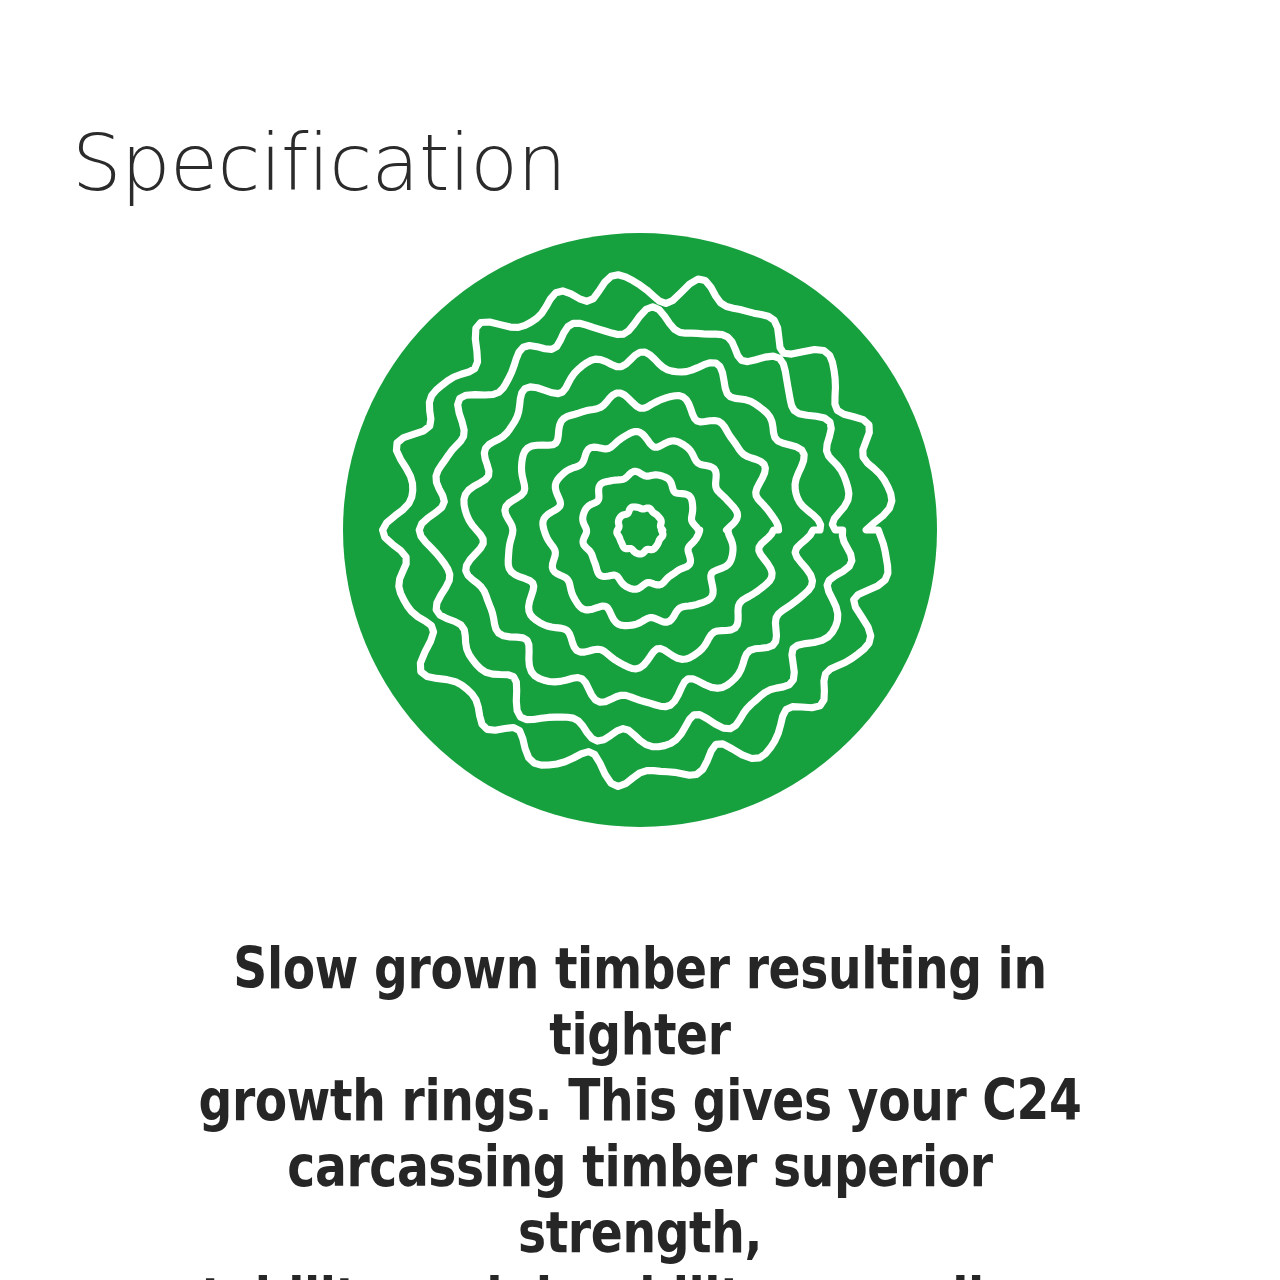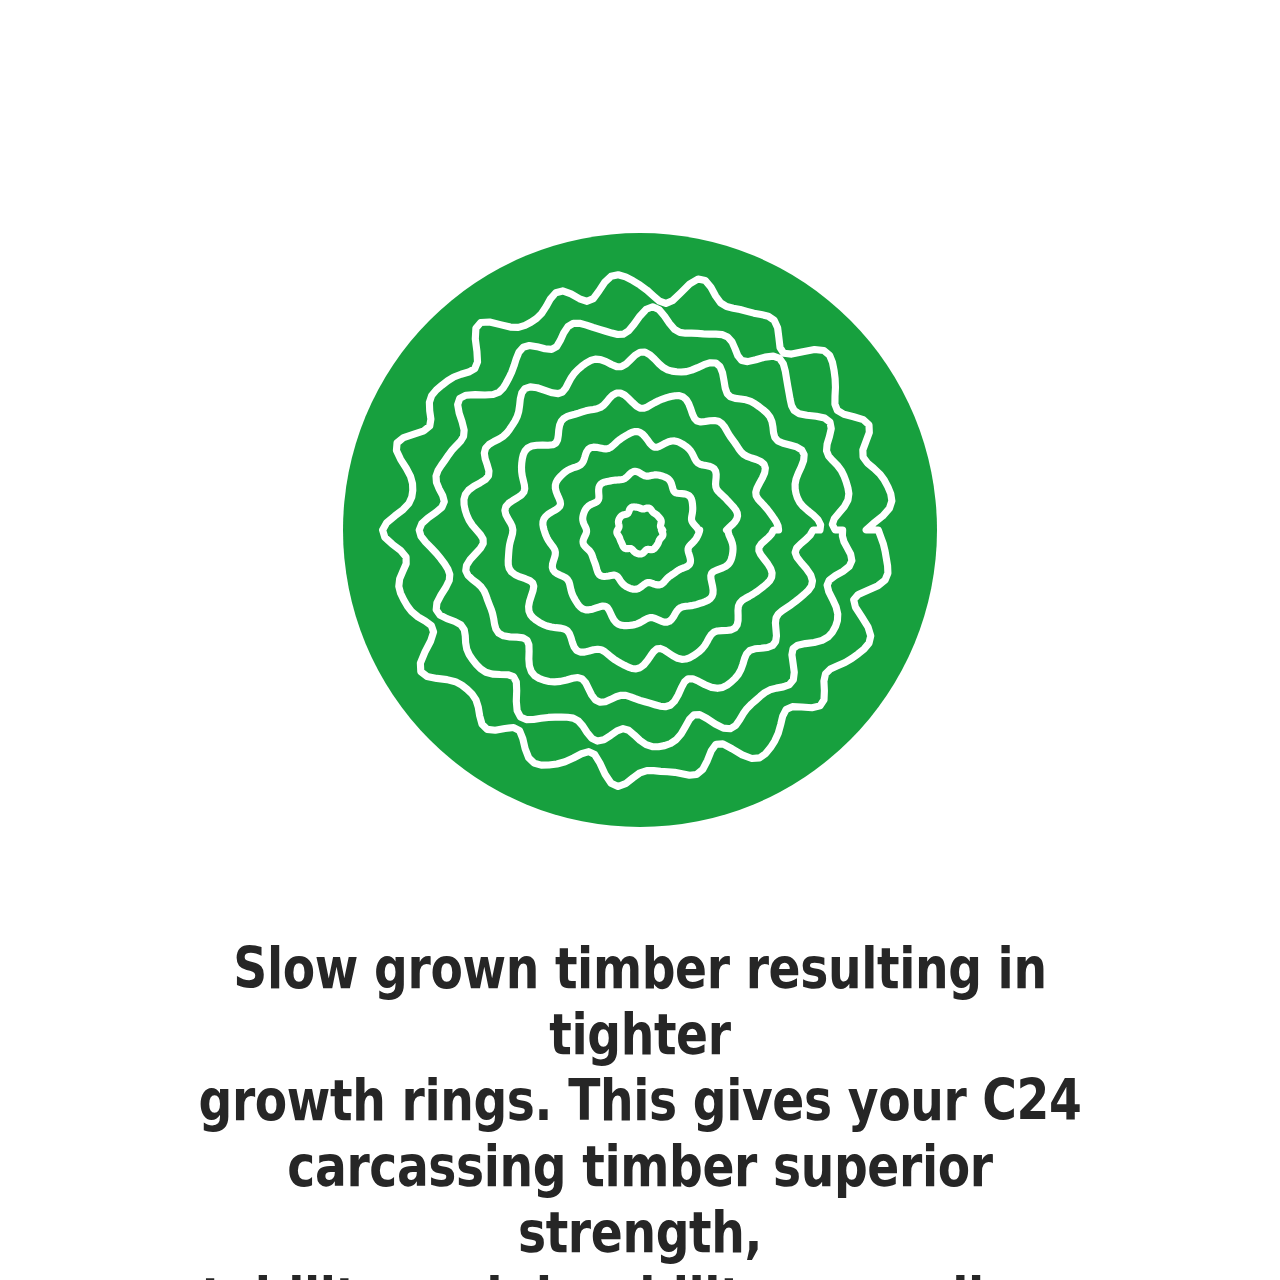--- a/index.html
+++ b/index.html
@@ -73,20 +73,21 @@
     display: block;
     transform: scaleX(0.92);
     transform-origin: center center;
   }
 </style>
 </head>
 <body>
 
 <div class="page">
 
+  <h1 class="page-title">Specification</h1>
 
   <div class="figure-wrap">
     <svg class="ring-svg" viewBox="0 0 600 600" aria-hidden="true">
       <circle id="disc" cx="300" cy="300" r="297" fill="#17a03e"></circle>
       <g id="rings" fill="none" stroke-linecap="round" stroke-linejoin="round">
           <path d="M321.36 300.00L321.59 300.62L321.88 301.26L322.20 301.92L322.51 302.60L322.76 303.29L322.91 303.98L322.94 304.67L322.82 305.33L322.57 305.96L322.21 306.55L321.76 307.11L321.27 307.63L320.78 308.13L320.32 308.63L319.90 309.13L319.55 309.66L319.27 310.22L319.03 310.80L318.82 311.40L318.61 312.02L318.39 312.63L318.13 313.24L317.84 313.83L317.52 314.40L317.16 314.95L316.79 315.49L316.40 316.02L316.01 316.55L315.61 317.09L315.19 317.62L314.75 318.13L314.27 318.60L313.74 319.00L313.15 319.33L312.50 319.55L311.80 319.66L311.06 319.68L310.30 319.62L309.55 319.52L308.82 319.42L308.14 319.35L307.51 319.38L306.93 319.51L306.39 319.77L305.89 320.15L305.40 320.64L304.91 321.21L304.40 321.80L303.85 322.38L303.28 322.90L302.66 323.34L302.02 323.67L301.36 323.89L300.68 324.00L300.00 324.03L299.32 323.98L298.64 323.87L297.97 323.71L297.32 323.51L296.67 323.27L296.04 322.97L295.44 322.62L294.86 322.20L294.32 321.72L293.81 321.19L293.33 320.64L292.86 320.10L292.41 319.60L291.94 319.17L291.44 318.83L290.89 318.61L290.28 318.51L289.61 318.49L288.87 318.54L288.09 318.62L287.29 318.68L286.50 318.67L285.74 318.58L285.05 318.37L284.44 318.04L283.92 317.60L283.49 317.07L283.14 316.47L282.84 315.83L282.58 315.17L282.33 314.52L282.08 313.89L281.81 313.28L281.54 312.69L281.25 312.11L280.97 311.53L280.70 310.95L280.46 310.36L280.23 309.77L280.02 309.17L279.82 308.57L279.61 307.98L279.36 307.40L279.08 306.83L278.75 306.27L278.38 305.71L277.99 305.14L277.61 304.56L277.27 303.95L277.01 303.32L276.86 302.67L276.84 302.00L276.95 301.32L277.17 300.66L277.49 300.00L277.86 299.36L278.24 298.75L278.58 298.15L278.84 297.56L279.01 296.97L279.07 296.36L279.03 295.73L278.92 295.07L278.77 294.39L278.62 293.69L278.50 292.98L278.43 292.27L278.44 291.56L278.53 290.88L278.69 290.22L278.92 289.58L279.20 288.97L279.51 288.37L279.86 287.80L280.24 287.24L280.66 286.71L281.13 286.22L281.65 285.78L282.23 285.39L282.87 285.08L283.56 284.83L284.28 284.65L285.02 284.50L285.73 284.37L286.40 284.22L287.00 284.02L287.51 283.72L287.94 283.32L288.30 282.81L288.60 282.18L288.88 281.46L289.15 280.70L289.46 279.92L289.82 279.18L290.24 278.52L290.73 277.96L291.29 277.53L291.91 277.22L292.58 277.04L293.27 276.95L293.97 276.94L294.67 276.97L295.37 277.04L296.06 277.13L296.74 277.24L297.41 277.36L298.08 277.50L298.73 277.68L299.37 277.89L300.00 278.13L300.61 278.38L301.22 278.62L301.81 278.82L302.40 278.96L303.00 279.02L303.62 278.99L304.26 278.87L304.93 278.68L305.63 278.46L306.36 278.24L307.09 278.06L307.82 277.97L308.52 278.00L309.18 278.17L309.78 278.48L310.32 278.90L310.81 279.42L311.24 279.99L311.65 280.58L312.05 281.16L312.45 281.69L312.89 282.17L313.36 282.59L313.86 282.96L314.39 283.31L314.94 283.64L315.50 283.97L316.04 284.34L316.55 284.73L317.04 285.16L317.50 285.61L317.95 286.09L318.38 286.58L318.81 287.08L319.24 287.57L319.67 288.08L320.08 288.60L320.47 289.15L320.80 289.72L321.05 290.34L321.21 290.99L321.26 291.68L321.21 292.39L321.08 293.12L320.90 293.83L320.70 294.53L320.54 295.20L320.45 295.83L320.47 296.44L320.62 297.02L320.89 297.59L321.27 298.16L321.73 298.75L322.22 299.36L322.69 300.00Z" stroke="#ffffff" stroke-width="7.14" fill="none"></path>
           <path d="M359.71 300.00L359.32 301.70L358.75 303.38L358.06 305.01L357.29 306.61L356.42 308.15L355.43 309.64L354.31 311.06L353.06 312.40L351.75 313.67L350.47 314.89L349.35 316.12L348.53 317.40L348.09 318.82L348.07 320.42L348.43 322.23L349.04 324.23L349.72 326.36L350.27 328.53L350.51 330.61L350.31 332.50L349.64 334.11L348.50 335.42L347.02 336.44L345.32 337.24L343.54 337.92L341.81 338.56L340.19 339.26L338.72 340.04L337.36 340.91L336.07 341.83L334.80 342.77L333.52 343.68L332.22 344.56L330.91 345.43L329.62 346.32L328.38 347.31L327.21 348.42L326.07 349.66L324.94 350.98L323.76 352.29L322.48 353.46L321.05 354.34L319.47 354.84L317.76 354.92L315.96 354.61L314.13 354.04L312.35 353.37L310.65 352.81L309.05 352.53L307.53 352.66L306.07 353.21L304.63 354.14L303.15 355.31L301.61 356.54L300.00 357.67L298.34 358.56L296.64 359.10L294.93 359.30L293.24 359.19L291.58 358.84L289.96 358.31L288.37 357.66L286.83 356.90L285.35 356.01L283.95 354.95L282.64 353.69L281.45 352.25L280.36 350.69L279.35 349.10L278.36 347.63L277.29 346.41L276.07 345.58L274.62 345.17L272.90 345.17L270.92 345.47L268.76 345.92L266.52 346.31L264.34 346.48L262.35 346.28L260.65 345.64L259.28 344.58L258.26 343.17L257.50 341.51L256.93 339.73L256.44 337.94L255.96 336.20L255.43 334.54L254.87 332.95L254.28 331.42L253.71 329.90L253.17 328.38L252.67 326.86L252.15 325.37L251.57 323.93L250.84 322.56L249.91 321.27L248.77 320.05L247.46 318.84L246.09 317.60L244.82 316.28L243.80 314.85L243.18 313.28L243.02 311.60L243.31 309.86L243.95 308.10L244.79 306.37L245.63 304.69L246.27 303.09L246.58 301.53L246.50 300.00L246.06 298.45L245.35 296.86L244.54 295.21L243.76 293.51L243.16 291.79L242.80 290.05L242.72 288.34L242.89 286.65L243.24 285.01L243.73 283.40L244.33 281.82L245.03 280.29L245.88 278.83L246.93 277.46L248.22 276.23L249.74 275.16L251.44 274.25L253.24 273.46L254.98 272.72L256.51 271.91L257.72 270.94L258.51 269.70L258.90 268.14L258.95 266.27L258.81 264.13L258.66 261.87L258.65 259.61L258.93 257.53L259.57 255.73L260.59 254.29L261.93 253.21L263.51 252.44L265.24 251.91L267.02 251.52L268.79 251.19L270.53 250.88L272.23 250.58L273.91 250.30L275.58 250.09L277.25 249.94L278.91 249.85L280.53 249.74L282.08 249.53L283.55 249.13L284.94 248.46L286.27 247.49L287.57 246.26L288.89 244.89L290.28 243.54L291.76 242.39L293.33 241.62L294.99 241.33L296.67 241.54L298.36 242.18L300.00 243.11L301.59 244.13L303.13 245.06L304.64 245.75L306.15 246.11L307.71 246.14L309.31 245.92L310.98 245.56L312.68 245.19L314.40 244.94L316.11 244.86L317.79 244.98L319.43 245.27L321.04 245.68L322.63 246.18L324.20 246.74L325.74 247.39L327.20 248.18L328.56 249.18L329.74 250.44L330.71 251.97L331.47 253.74L332.05 255.67L332.53 257.60L333.04 259.39L333.70 260.91L334.64 262.06L335.94 262.83L337.61 263.27L339.59 263.48L341.78 263.62L344.00 263.84L346.10 264.28L347.94 265.00L349.44 266.03L350.57 267.34L351.36 268.87L351.89 270.55L352.24 272.30L352.47 274.07L352.63 275.84L352.73 277.61L352.73 279.37L352.62 281.13L352.39 282.89L352.07 284.63L351.75 286.33L351.52 287.96L351.52 289.51L351.85 290.98L352.55 292.41L353.59 293.82L354.87 295.26L356.22 296.77L357.43 298.35L358.32 300.00Z" stroke="#ffffff" stroke-width="7.14" fill="none"></path>
           <path d="M388.16 300.00L388.26 302.53L389.03 305.12L390.20 307.79L391.40 310.54L392.34 313.34L392.88 316.15L393.02 318.94L392.85 321.70L392.47 324.43L391.92 327.12L391.12 329.76L389.92 332.24L388.13 334.48L385.68 336.39L382.65 337.93L379.30 339.19L376.07 340.34L373.38 341.64L371.58 343.38L370.82 345.74L370.97 348.77L371.72 352.37L372.58 356.25L373.11 360.08L372.96 363.54L372.00 366.41L370.27 368.63L367.96 370.28L365.32 371.53L362.56 372.56L359.80 373.49L357.05 374.35L354.28 375.09L351.47 375.64L348.61 376.01L345.79 376.31L343.12 376.73L340.71 377.54L338.63 378.97L336.84 381.08L335.21 383.74L333.56 386.62L331.69 389.26L329.49 391.21L326.93 392.16L324.08 392.06L321.08 391.12L318.09 389.75L315.23 388.45L312.54 387.66L310.00 387.62L307.55 388.35L305.10 389.64L302.59 391.17L300.00 392.63L297.33 393.81L294.62 394.63L291.87 395.15L289.10 395.47L286.32 395.63L283.54 395.58L280.82 395.14L278.23 394.11L275.86 392.30L273.79 389.71L272.03 386.51L270.50 383.10L269.02 379.98L267.37 377.60L265.33 376.29L262.77 376.09L259.68 376.80L256.18 377.99L252.50 379.16L248.93 379.86L245.70 379.81L242.93 378.94L240.64 377.37L238.73 375.31L237.07 372.99L235.56 370.56L234.15 368.10L232.88 365.56L231.81 362.90L230.99 360.10L230.36 357.23L229.76 354.43L228.96 351.87L227.68 349.70L225.78 347.94L223.25 346.51L220.31 345.23L217.34 343.83L214.80 342.10L213.06 339.90L212.32 337.24L212.52 334.23L213.37 331.06L214.42 327.95L215.20 325.02L215.37 322.36L214.80 319.91L213.56 317.60L211.90 315.32L210.11 312.99L208.46 310.56L207.05 308.02L205.89 305.41L204.91 302.73L204.04 300.00L203.31 297.22L202.88 294.42L203.00 291.63L203.92 288.92L205.75 286.38L208.44 284.08L211.69 282.02L215.00 280.14L217.84 278.30L219.76 276.32L220.51 274.04L220.14 271.36L218.96 268.29L217.46 264.94L216.13 261.50L215.36 258.17L215.35 255.11L216.10 252.38L217.44 249.96L219.15 247.78L221.05 245.75L223.06 243.82L225.19 242.02L227.50 240.42L230.03 239.07L232.76 237.98L235.56 237.06L238.20 236.09L240.49 234.84L242.29 233.07L243.61 230.69L244.59 227.79L245.52 224.65L246.70 221.66L248.36 219.25L250.62 217.71L253.43 217.12L256.59 217.33L259.87 217.97L263.02 218.62L265.88 218.87L268.42 218.47L270.67 217.38L272.76 215.75L274.82 213.83L276.95 211.86L279.18 210.02L281.52 208.34L283.95 206.77L286.45 205.25L289.02 203.79L291.67 202.50L294.40 201.64L297.20 201.52L300.00 202.37L302.72 204.26L305.29 207.01L307.67 210.21L309.90 213.31L312.05 215.74L314.27 217.11L316.68 217.28L319.34 216.40L322.27 214.85L325.38 213.15L328.53 211.75L331.61 210.97L334.51 210.92L337.21 211.51L339.74 212.56L342.14 213.87L344.45 215.33L346.67 216.94L348.74 218.77L350.58 220.90L352.15 223.35L353.49 226.00L354.74 228.66L356.10 231.05L357.81 232.95L360.04 234.25L362.80 235.05L365.95 235.59L369.16 236.21L372.06 237.25L374.29 238.95L375.67 241.36L376.19 244.37L376.10 247.70L375.76 251.07L375.57 254.20L375.85 256.95L376.74 259.31L378.21 261.35L380.08 263.24L382.15 265.11L384.22 267.05L386.23 269.08L388.21 271.20L390.21 273.38L392.27 275.62L394.30 277.96L396.07 280.44L397.27 283.08L397.56 285.90L396.75 288.84L394.87 291.81L392.19 294.70L389.21 297.44L386.52 300.00Z" stroke="#ffffff" stroke-width="7.14" fill="none"></path>
           <path d="M433.65 300.00L431.65 303.78L428.46 307.38L424.67 310.76L421.20 313.98L419.05 317.20L418.88 320.68L420.75 324.59L424.05 328.99L427.73 333.74L430.67 338.56L432.06 343.12L431.66 347.21L429.69 350.75L426.74 353.83L423.38 356.63L419.94 359.27L416.52 361.79L413.00 364.13L409.34 366.26L405.67 368.25L402.36 370.34L399.84 372.90L398.39 376.25L397.97 380.51L398.11 385.44L398.08 390.47L397.15 394.89L394.87 398.10L391.22 399.89L386.66 400.51L381.86 400.61L377.48 400.98L373.91 402.24L371.18 404.62L369.03 407.94L367.03 411.71L364.84 415.38L362.28 418.63L359.38 421.37L356.24 423.76L352.94 425.91L349.50 427.78L345.82 429.06L341.81 429.33L337.47 428.26L332.93 425.92L328.42 422.85L324.19 420.00L320.39 418.43L317.01 418.87L313.87 421.48L310.74 425.72L307.43 430.55L303.83 434.85L300.00 437.74L296.05 438.89L292.12 438.50L288.28 437.11L284.56 435.28L280.92 433.34L277.38 431.34L273.97 429.13L270.70 426.61L267.59 423.93L264.51 421.47L261.28 419.77L257.67 419.22L253.59 419.81L249.10 421.05L244.51 422.12L240.26 422.11L236.76 420.46L234.19 417.12L232.43 412.62L231.04 407.83L229.48 403.65L227.24 400.65L224.11 398.91L220.18 398.11L215.79 397.67L211.35 397.07L207.15 396.02L203.27 394.47L199.67 392.54L196.26 390.34L193.13 387.83L190.55 384.82L188.94 381.09L188.61 376.54L189.55 371.33L191.30 365.87L193.03 360.71L193.76 356.34L192.76 352.99L189.80 350.58L185.28 348.72L180.08 346.92L175.20 344.75L171.47 341.97L169.22 338.59L168.30 334.79L168.21 330.80L168.46 326.79L168.73 322.83L169.03 318.92L169.54 315.04L170.40 311.19L171.52 307.38L172.52 303.66L172.86 300.00L172.15 296.33L170.34 292.55L167.94 288.60L165.81 284.53L164.90 280.48L165.86 276.67L168.74 273.27L172.97 270.31L177.55 267.65L181.43 265.01L183.88 262.08L184.74 258.67L184.33 254.74L183.29 250.43L182.26 245.96L181.64 241.51L181.50 237.16L181.76 232.89L182.34 228.69L183.31 224.63L184.98 220.96L187.72 218.01L191.72 216.09L196.86 215.24L202.60 215.18L208.15 215.28L212.75 214.78L215.90 213.03L217.61 209.79L218.33 205.27L218.76 200.15L219.61 195.23L221.33 191.18L224.00 188.30L227.39 186.45L231.14 185.24L234.94 184.22L238.63 183.11L242.24 181.93L245.85 180.84L249.55 180.03L253.29 179.43L256.95 178.74L260.39 177.47L263.55 175.25L266.54 172.06L269.54 168.36L272.79 165.03L276.41 163.01L280.40 162.99L284.59 165.06L288.77 168.64L292.76 172.71L296.48 176.13L300.00 178.09L303.46 178.30L307.00 177.06L310.68 174.98L314.53 172.72L318.50 170.71L322.55 169.06L326.68 167.68L330.88 166.52L335.12 165.72L339.25 165.67L343.04 166.87L346.28 169.64L348.85 173.91L350.84 179.10L352.58 184.29L354.55 188.50L357.18 191.08L360.72 191.94L365.07 191.55L369.84 190.78L374.50 190.51L378.56 191.34L381.79 193.40L384.27 196.42L386.30 199.90L388.23 203.38L390.29 206.63L392.49 209.66L394.71 212.64L396.81 215.70L398.80 218.81L400.94 221.77L403.62 224.34L407.13 226.38L411.50 227.99L416.31 229.51L420.78 231.45L424.02 234.24L425.36 238.06L424.66 242.78L422.39 248.02L419.49 253.25L417.00 258.04L415.77 262.19L416.13 265.73L417.90 268.86L420.54 271.83L423.47 274.86L426.31 278.03L428.96 281.37L431.52 284.83L434.04 288.43L436.37 292.16L438.06 296.04L438.56 300.00Z" stroke="#ffffff" stroke-width="7.14" fill="none"></path>
           <path d="M473.11 300.00L470.32 304.89L465.81 309.53L460.67 313.87L456.60 318.06L455.15 322.42L456.94 327.30L461.31 332.85L466.56 338.92L470.73 345.10L472.47 350.89L471.46 355.99L468.35 360.37L464.19 364.25L459.82 367.88L455.52 371.38L451.16 374.69L446.63 377.75L442.16 380.68L438.40 383.87L436.06 387.88L435.42 393.06L435.95 399.27L436.48 405.77L435.64 411.47L432.60 415.47L427.43 417.54L421.08 418.26L414.89 418.81L409.96 420.41L406.65 423.69L404.57 428.52L402.92 434.13L400.94 439.63L398.27 444.43L394.95 448.49L391.20 452.00L387.14 455.07L382.63 457.39L377.46 458.34L371.52 457.40L365.06 454.72L358.62 451.31L352.83 448.81L348.11 448.81L344.42 452.04L341.31 457.96L338.18 465.01L334.53 471.26L330.19 475.30L325.29 476.74L320.12 476.19L314.93 474.71L309.85 473.15L304.88 471.78L300.00 470.39L295.20 468.69L290.51 466.82L285.86 465.43L281.13 465.29L276.14 466.76L270.84 469.34L265.38 471.71L260.14 472.29L255.52 470.07L251.74 465.18L248.64 458.85L245.71 452.93L242.29 448.96L237.95 447.56L232.62 448.28L226.64 449.94L220.52 451.38L214.64 451.91L209.13 451.44L203.94 450.23L199.04 448.38L194.69 445.68L191.33 441.63L189.39 435.94L188.86 428.90L189.09 421.45L188.91 414.88L187.11 410.26L183.03 407.89L176.94 407.17L169.94 406.88L163.49 405.79L158.70 403.17L155.88 399.04L154.51 393.97L153.68 388.67L152.62 383.65L151.08 378.97L149.29 374.47L147.58 369.95L145.99 365.41L144.08 361.01L141.23 356.93L137.15 353.18L132.33 349.48L128.03 345.43L125.76 340.72L126.52 335.33L130.20 329.53L135.49 323.77L140.41 318.40L143.22 313.53L143.10 309.02L140.44 304.58L136.43 300.00L132.37 295.19L129.10 290.18L126.75 285.05L125.11 279.83L124.07 274.58L123.93 269.38L125.34 264.43L128.79 259.99L134.08 256.17L140.16 252.83L145.45 249.53L148.55 245.69L148.96 240.90L147.33 235.16L145.22 228.96L144.30 223.06L145.60 218.12L149.12 214.37L153.99 211.52L159.05 208.96L163.42 206.14L166.89 202.81L169.75 199.06L172.38 195.13L174.93 191.08L177.15 186.68L178.72 181.55L179.61 175.51L180.32 168.95L181.78 162.88L184.91 158.55L190.16 156.85L197.17 157.76L204.94 160.29L212.25 162.77L218.18 163.63L222.50 162.07L225.60 158.29L228.21 153.25L230.96 148.08L234.19 143.49L237.87 139.62L241.85 136.21L246.04 133.09L250.49 130.54L255.32 129.18L260.56 129.57L266.06 131.64L271.50 134.49L276.63 136.64L281.36 136.71L285.83 134.21L290.32 129.83L295.03 125.25L300.00 122.30L305.06 122.15L309.97 124.78L314.60 129.14L318.98 133.75L323.26 137.44L327.58 139.81L332.04 141.10L336.61 141.77L341.32 142.02L346.28 141.61L351.68 140.16L357.64 137.64L364.03 134.71L370.35 132.71L375.87 133.03L379.99 136.49L382.55 142.78L383.98 150.55L385.20 158.01L387.18 163.66L390.52 166.96L395.15 168.38L400.53 168.98L405.91 169.83L410.80 171.49L415.15 173.91L419.19 176.75L423.11 179.76L426.82 183.02L429.91 186.87L431.95 191.57L432.93 196.98L433.51 202.52L434.79 207.37L437.86 210.96L443.09 213.28L449.85 214.95L456.65 216.93L461.79 220.05L464.14 224.66L463.63 230.50L461.21 236.92L458.29 243.24L456.07 249.04L455.08 254.24L455.19 259.00L456.01 263.54L457.40 267.95L459.59 272.24L463.04 276.44L467.82 280.65L473.29 285.04L478.08 289.77L480.64 294.81L479.98 300.00Z" stroke="#ffffff" stroke-width="7.14" fill="none"></path>

